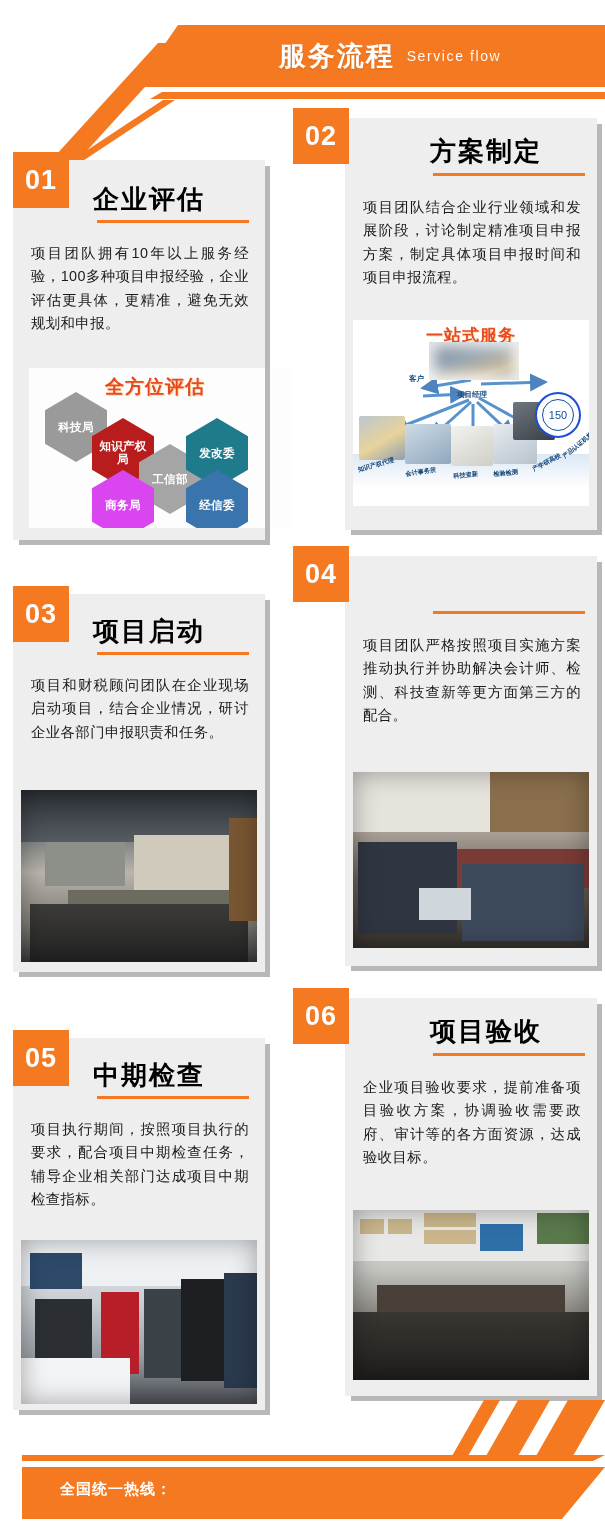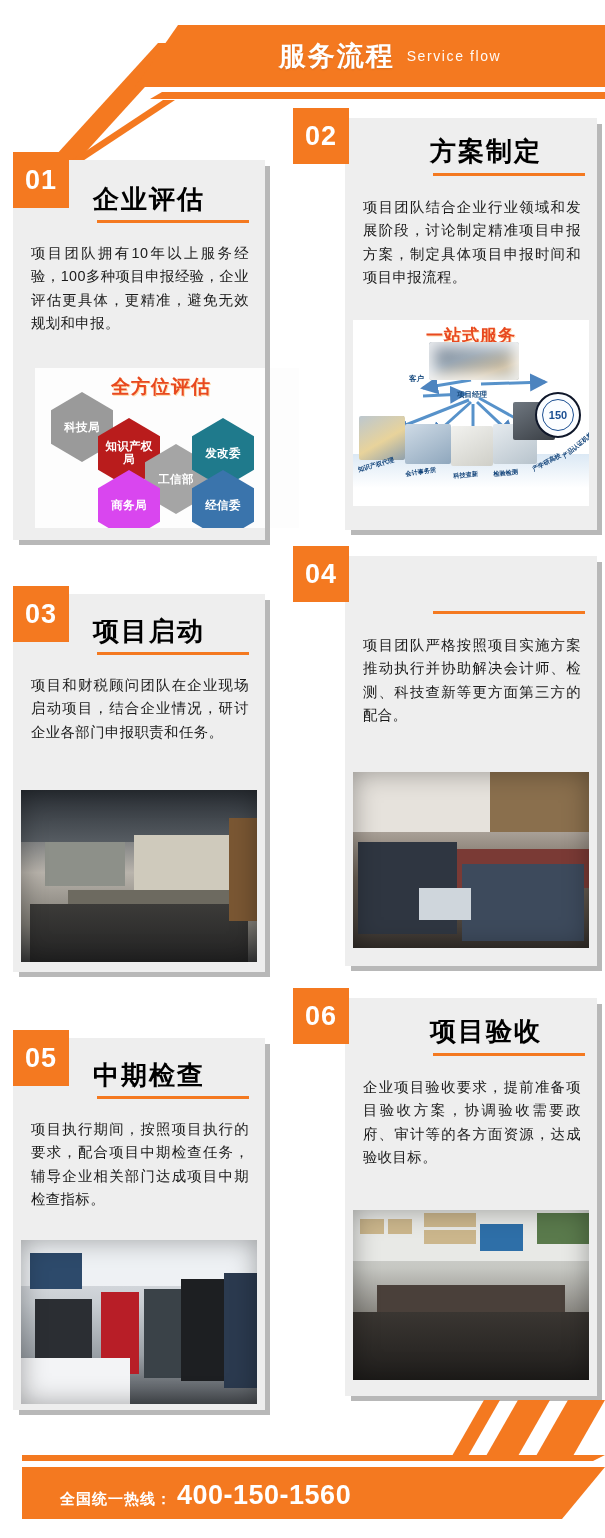--- a/index.html
+++ b/index.html
@@ -94,23 +94,23 @@
   .svc-hub{
     position:absolute;border-radius:3px;
     background:linear-gradient(160deg,#6d7b8d 0%,#95a3b0 40%,#c8b89a 75%,#8d8f7f 100%);
     box-shadow:0 0 14px 6px rgba(255,255,255,.85) inset;
   }
   .svc-lbl{position:absolute;font-size:7.5px;color:#1d4f82;font-weight:bold;white-space:nowrap;}
   .svc-foot{position:absolute;font-size:6.2px;color:#13447a;font-weight:bold;white-space:nowrap;}
   .svc-node{position:absolute;border-radius:2px;}
   .svc-seal{
     position:absolute;width:46px;height:46px;border-radius:50%;
-    border:2px solid #0f172a;box-sizing:border-box;
+    border:2px solid #1d4ed8;box-sizing:border-box;
     display:flex;align-items:center;justify-content:center;
-    color:#1b4f92;font-size:11px;font-weight:bold;background:#fbfdff;
+    color:#1b4f92;font-size:11px;font-weight:normal;background:#fbfdff;
   }
   .svc-seal::before{
     content:"";position:absolute;left:5px;top:5px;right:5px;bottom:5px;
     border:1px solid #1b4f92;border-radius:50%;
   }
   .svc-base{
     position:absolute;left:0;right:0;bottom:18px;height:34px;
     background:linear-gradient(180deg,rgba(190,214,236,.55),rgba(255,255,255,0));
   }
 
@@ -151,21 +151,21 @@
       </div>
     </div>
     <div class="banner-rule"></div>
   </div>
 
   <div class="card" style="left:13px;top:160px;width:252px;height:380px;">
     <div class="card-title" style="left:80px;top:22px;">企业评估</div>
     <div class="title-rule" style="left:84px;top:60px;width:152px;"></div>
     <div class="card-body" style="left:18px;top:82px;width:218px;">项目团队拥有10年以上服务经验，100多种项目申报经验，企业评估更具体，更精准，避免无效规划和申报。</div>
 
-    <div class="hexbox" style="left:22px;top:208px;width:264px;height:160px;">
+    <div class="hexbox" style="left:16px;top:208px;width:264px;height:160px;">
       <div class="hex-title" style="left:76px;top:6px;">全方位评估</div>
       <div class="hex" style="left:16px;top:24px;background:#9a9a9a;">
           <span>科技局</span>
         </div>
       <div class="hex" style="left:63px;top:50px;background:#b91c1c;">
           <span>知识产权局</span>
         </div>
       <div class="hex" style="left:110px;top:76px;background:#a5a5a5;">
           <span>工信部</span>
         </div>
@@ -309,16 +309,15 @@
   <svg style="position:absolute;left:430px;top:1400px;" width="175" height="56">
     <polygon points="22,56 54,0 70,0 38,56" fill="#f47920"></polygon>
     <polygon points="56,56 88,0 120,0 88,56" fill="#f47920"></polygon>
     <polygon points="106,56 138,0 175,0 143,56" fill="#f47920"></polygon>
   </svg>
 
   <div class="footer-rule"></div>
   <div class="footer"></div>
   <div class="footer-txt">
     <span class="footer-label">全国统一热线：</span>
-    <span class="footer-phone">400-150-1560</span>
   </div>
 
 </div>
 
 </body></html>

